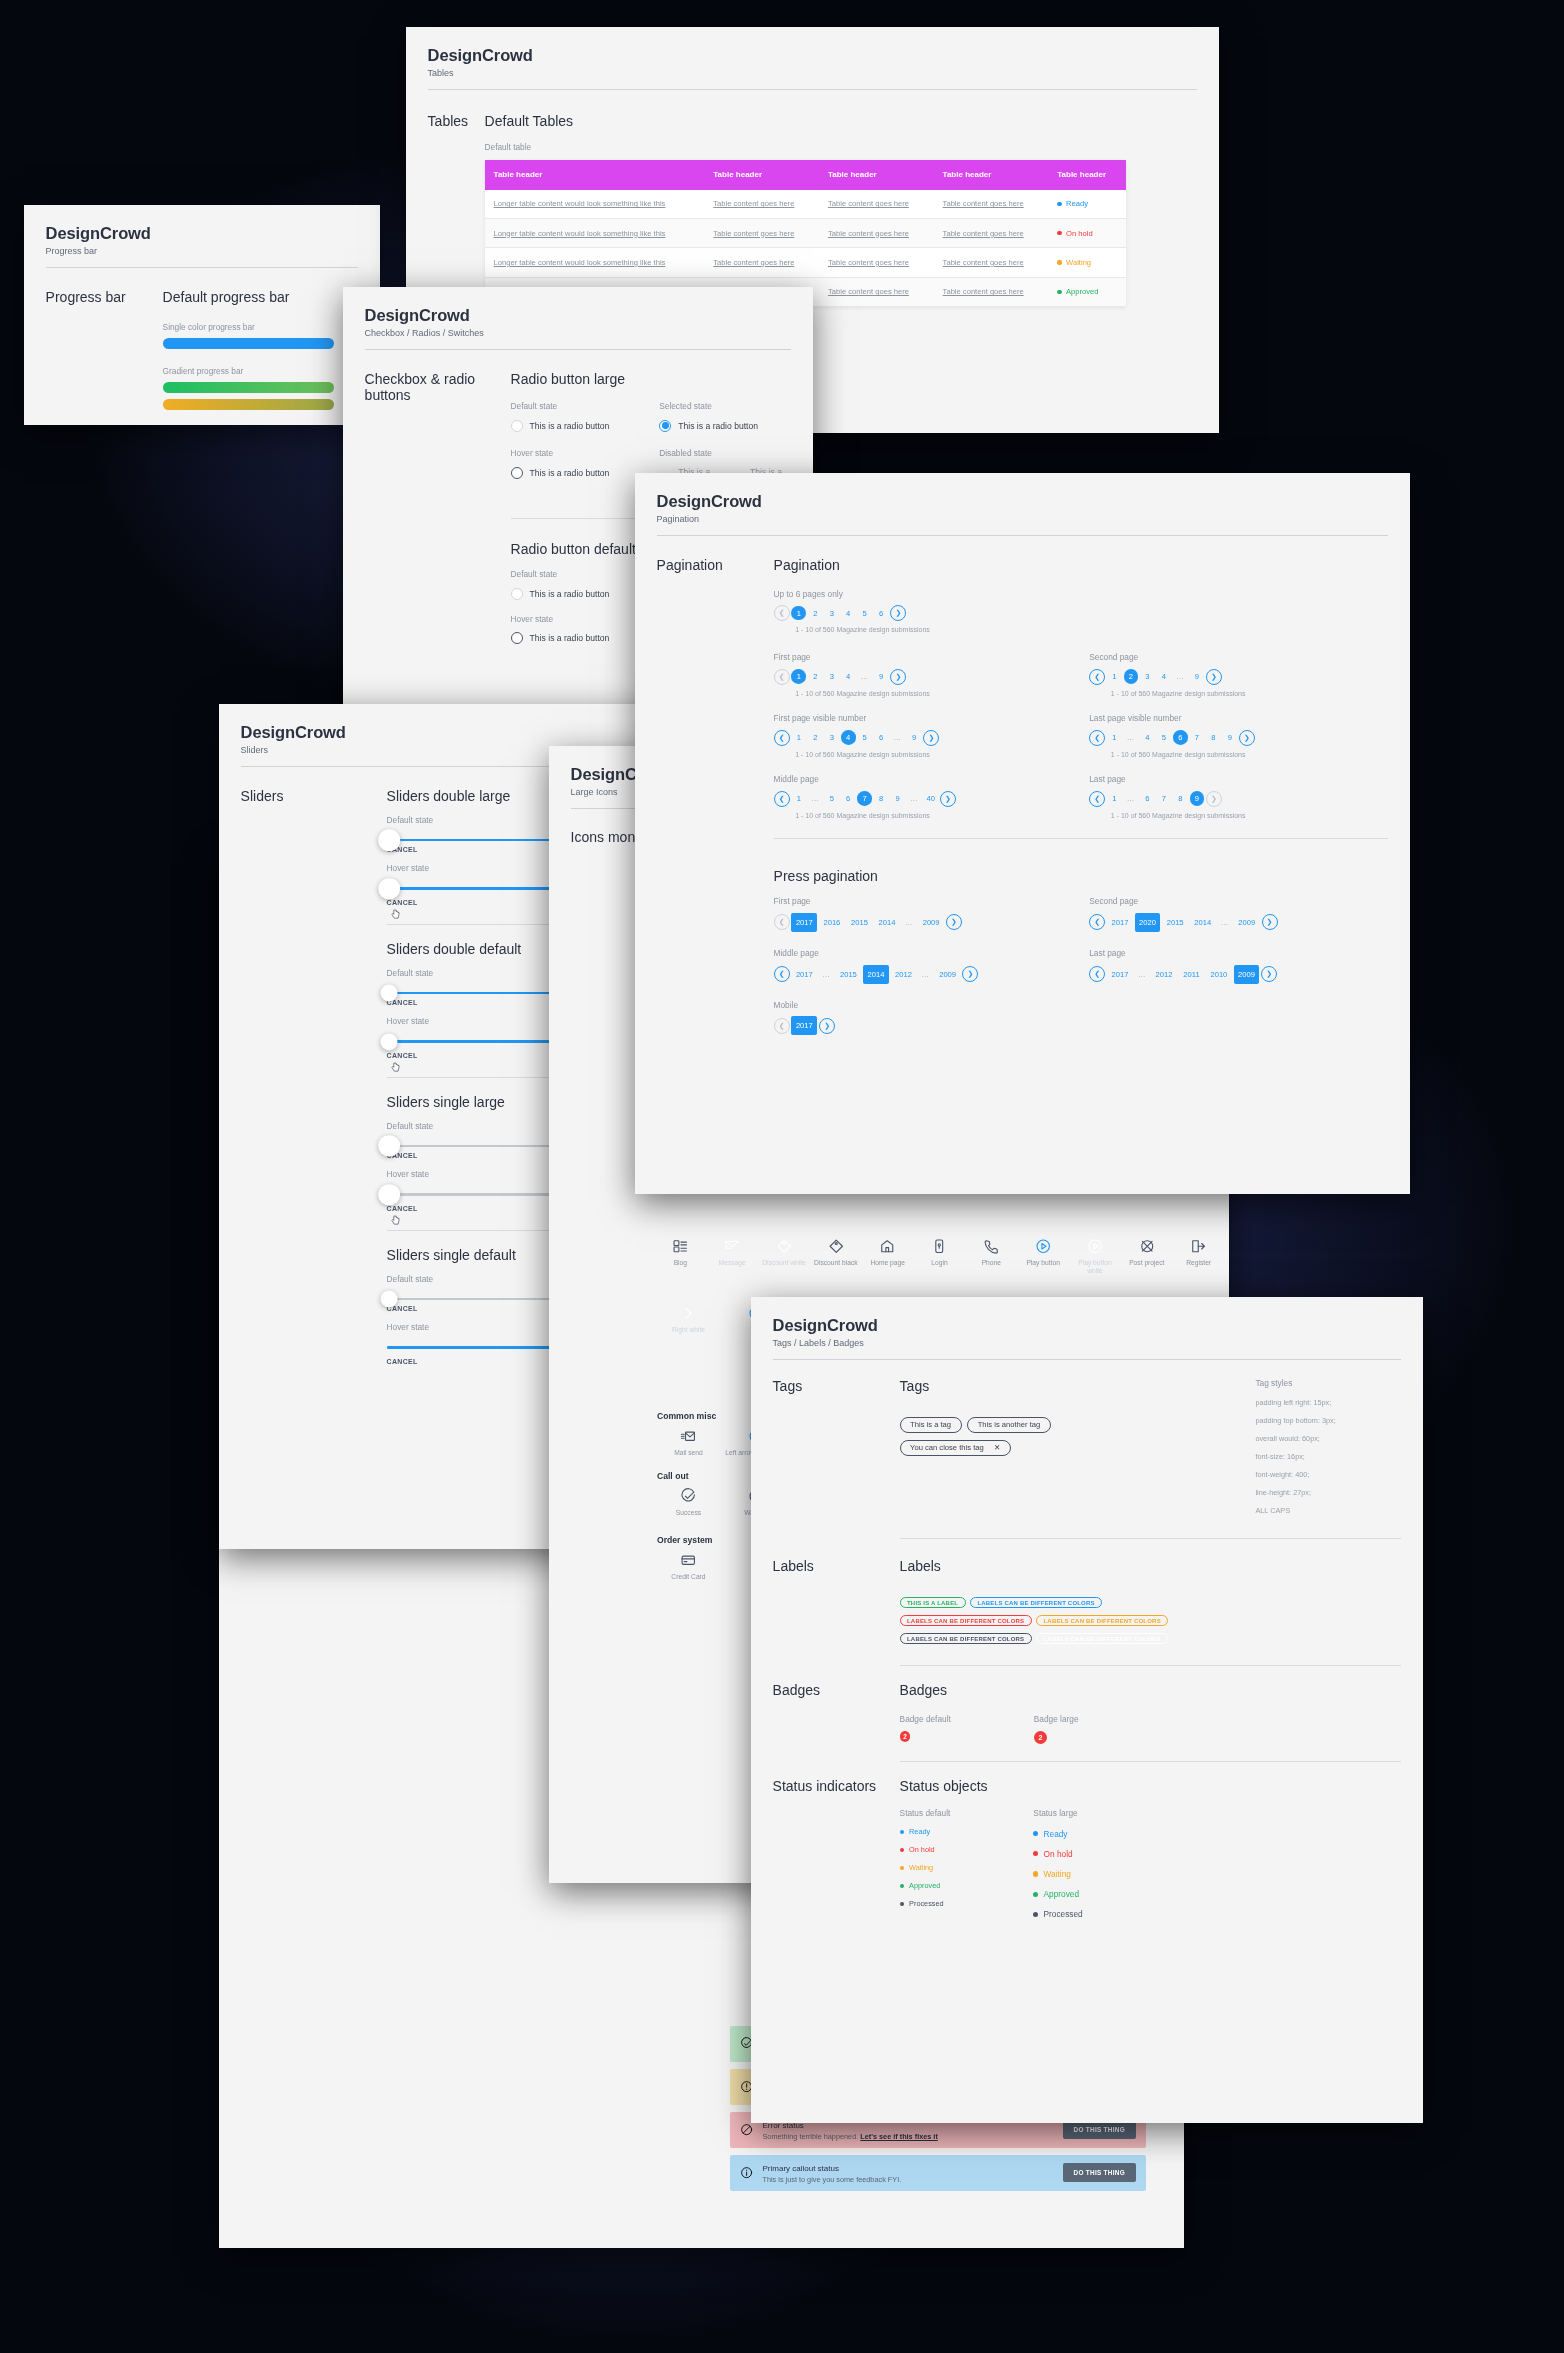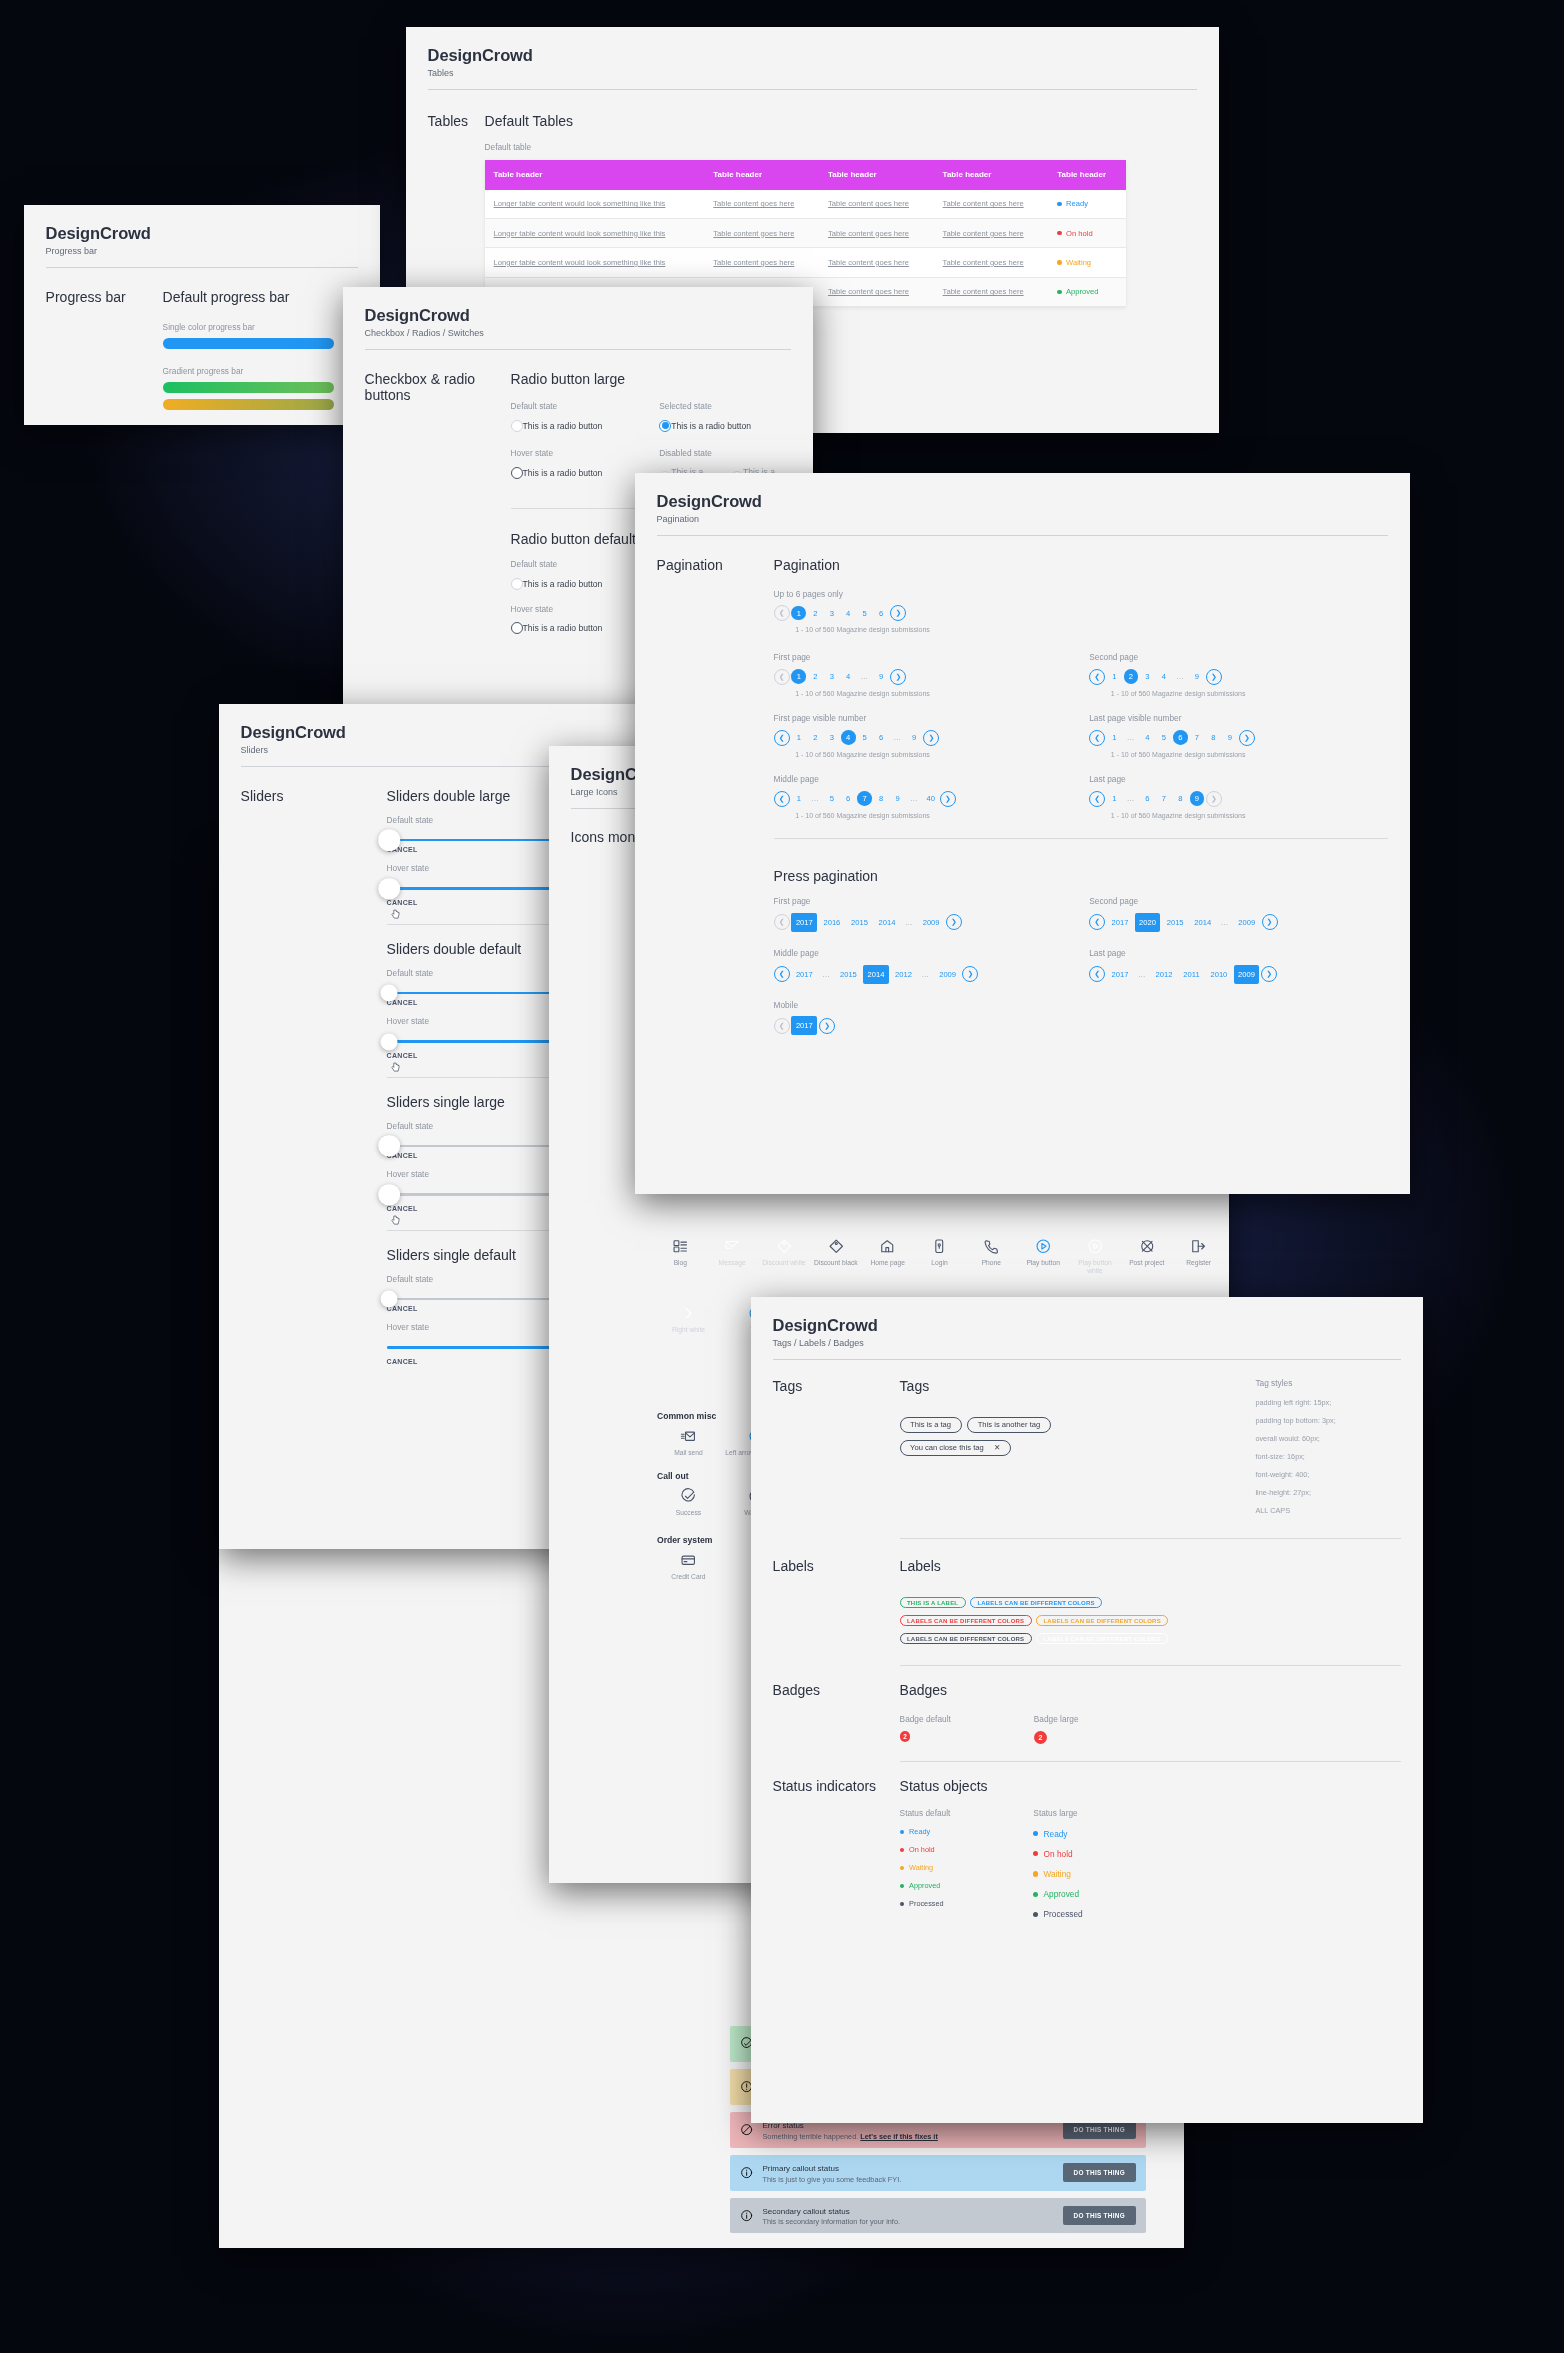--- a/index.html
+++ b/index.html
@@ -51,21 +51,21 @@
   #card-progress { left: 24px; top: 205px; width: 356px; height: 220px; }
   .pb-body { display: flex; padding: 21.6px 21.6px 0 21.6px; }
   .pb-left { width: 117px; flex: 0 0 117px; }
   .pbar { height: 10.8px; border-radius: 5.7px; width: 171px; margin-top: 6.4px; }
 
   
   #card-checkbox { left: 343px; top: 287px; width: 470px; height: 1778px; }
   .cb-body { display: flex; padding: 21.6px 21.6px 0 21.6px; }
   .cb-left { width: 146px; flex: 0 0 146px; }
   .cb-right { flex: 1; }
-  .radio-row { display: flex; align-items: center; margin-top: 8.3px; font-size: 8.6px; color: #3c434f; }
+  .radio-row { display: flex; align-items: center; gap: 7px; margin-top: 8.3px; font-size: 8.6px; color: #3c434f; }
   .rad { width: 12px; height: 12px; border-radius: 50%; border: 1px solid #d2d6dc; background: #fff; flex: 0 0 12px; position: relative; }
   .rad.hover { border-color: #4a5468; border-width: 1.3px; }
   .rad.sel { border: 1.3px solid #2197f3; }
   .rad.sel::after { content: ""; position: absolute; inset: 1.6px; border-radius: 50%; background: #2197f3; }
   .rad.dis { border-color: #e3e6ea; }
   .rad.dissel { border: 1.3px solid #bfe1fb; }
   .rad.dissel::after { content: ""; position: absolute; inset: 1.6px; border-radius: 50%; background: #7bc4f6; }
   .dim { color: #9aa1ab; }
   .grid2 { display: grid; grid-template-columns: 1fr 1fr; gap: 0 16.5px; }
   .switch-row { display: flex; align-items: center; gap: 7.6px; margin-top: 9px; font-size: 8.3px; color: #8d949f; }
@@ -347,28 +347,20 @@
         <span class="co-btn">DO THIS THING</span>
       </div>
       <div class="co-row" style="background:#aed8f2">
         <span class="co-ico"><svg viewBox="0 0 24 24" fill="none" stroke="currentColor" stroke-width="1.6" stroke-linecap="round" stroke-linejoin="round">
             <circle cx="12" cy="12" r="9"></circle>
             <path d="M12 11v6M12 7.5v.5"></path>
           </svg></span>
         <span><span class="co-title">Primary callout status</span><div class="co-desc">This is just to give you some feedback FYI.</div></span>
         <span class="co-btn">DO THIS THING</span>
       </div>
-      <div class="co-row" style="background:#c3c9d1">
-        <span class="co-ico"><svg viewBox="0 0 24 24" fill="none" stroke="currentColor" stroke-width="1.6" stroke-linecap="round" stroke-linejoin="round">
-            <circle cx="12" cy="12" r="9"></circle>
-            <path d="M12 11v6M12 7.5v.5"></path>
-          </svg></span>
-        <span><span class="co-title">Secondary callout status</span><div class="co-desc">This is secondary information for your info.</div></span>
-        <span class="co-btn">DO THIS THING</span>
-      </div>
     </div>
 </div>
 
 <div class="card" id="card-sliders">
   <div class="card-head">
     <div class="brand">DesignCrowd</div>
     <div class="brand-sub">Sliders</div>
     <div class="head-rule"></div>
   </div>
   <div class="sl-body">

